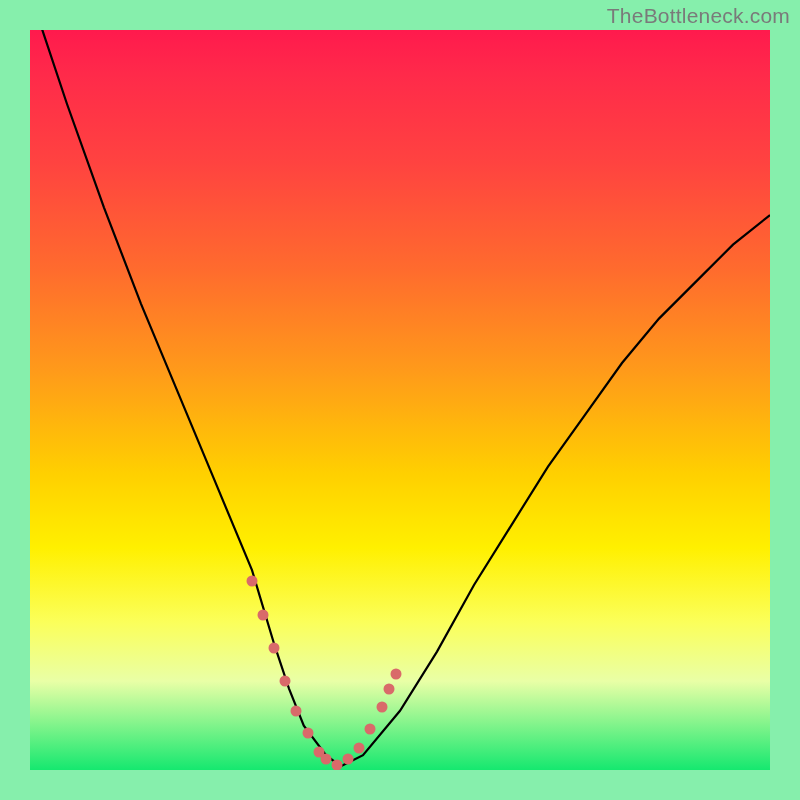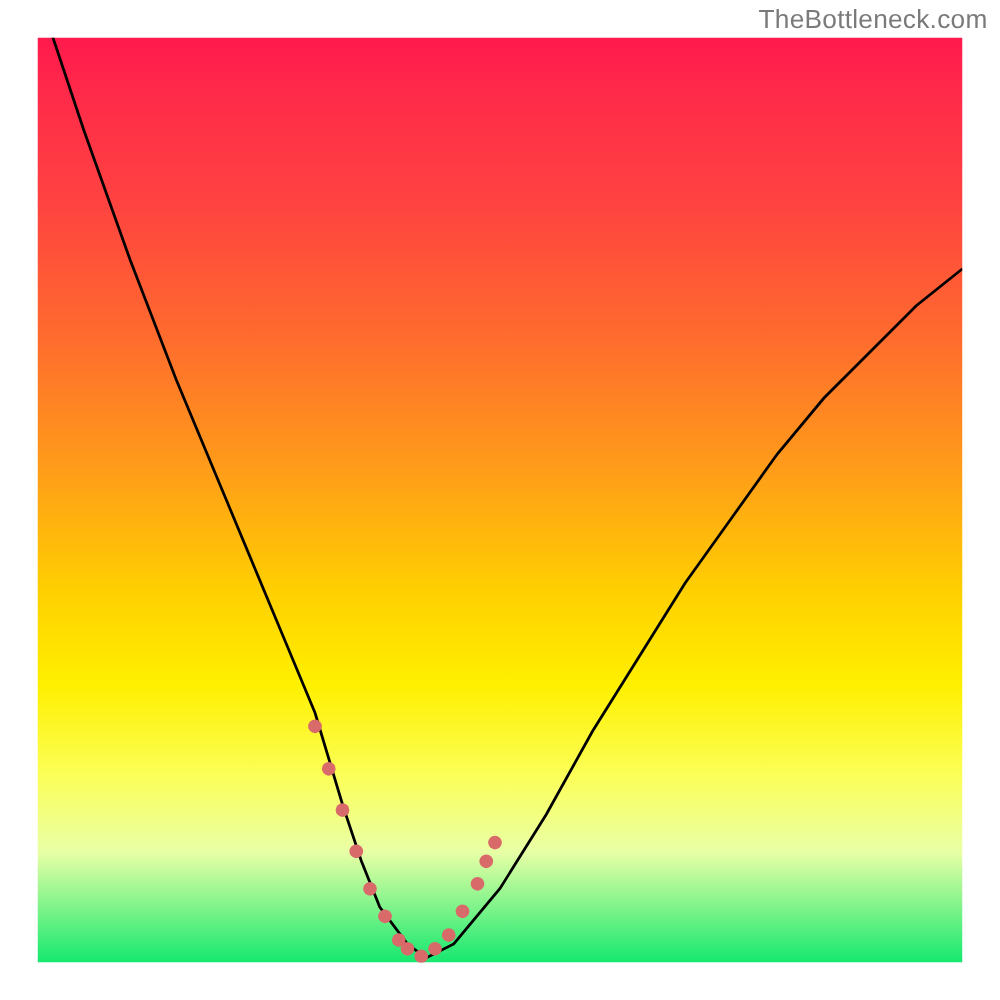--- a/index.html
+++ b/index.html
@@ -10,21 +10,21 @@
     overflow: hidden;
     background: #000;
     font-family: Arial, Helvetica, sans-serif;
   }
   .frame {
     position: absolute;
     top: 0;
     left: 0;
     width: 800px;
     height: 800px;
-    background: #ffffff;
+    background: #86efac;
   }
   .plot {
     position: absolute;
     top: 30px;
     left: 30px;
     width: 740px;
     height: 740px;
     overflow: hidden;
   }
   .gradient {

